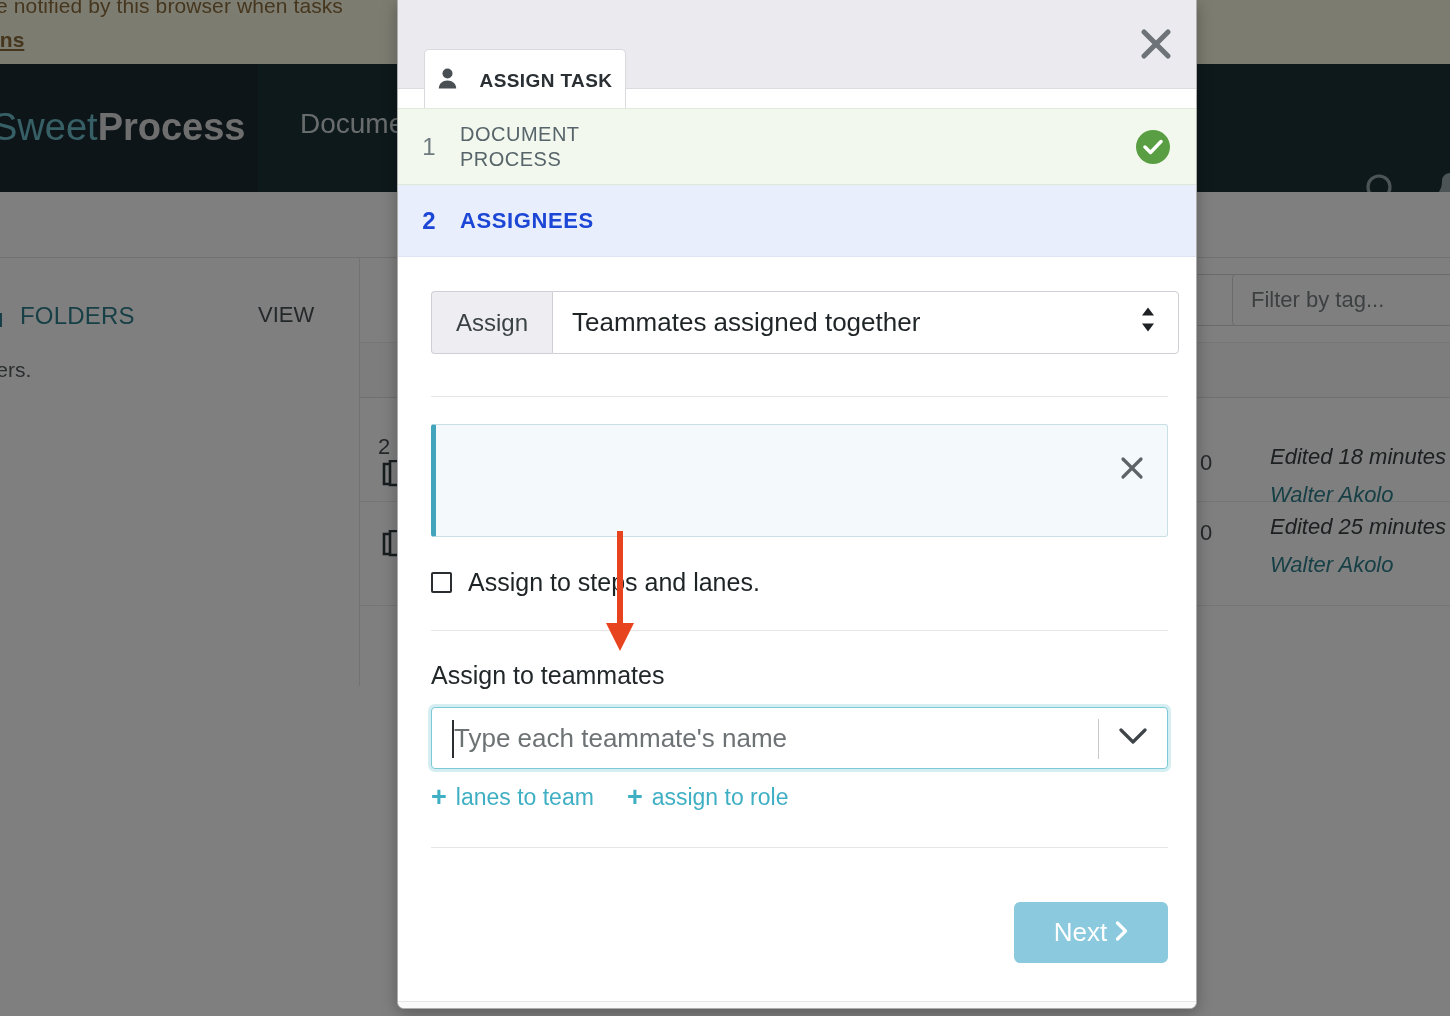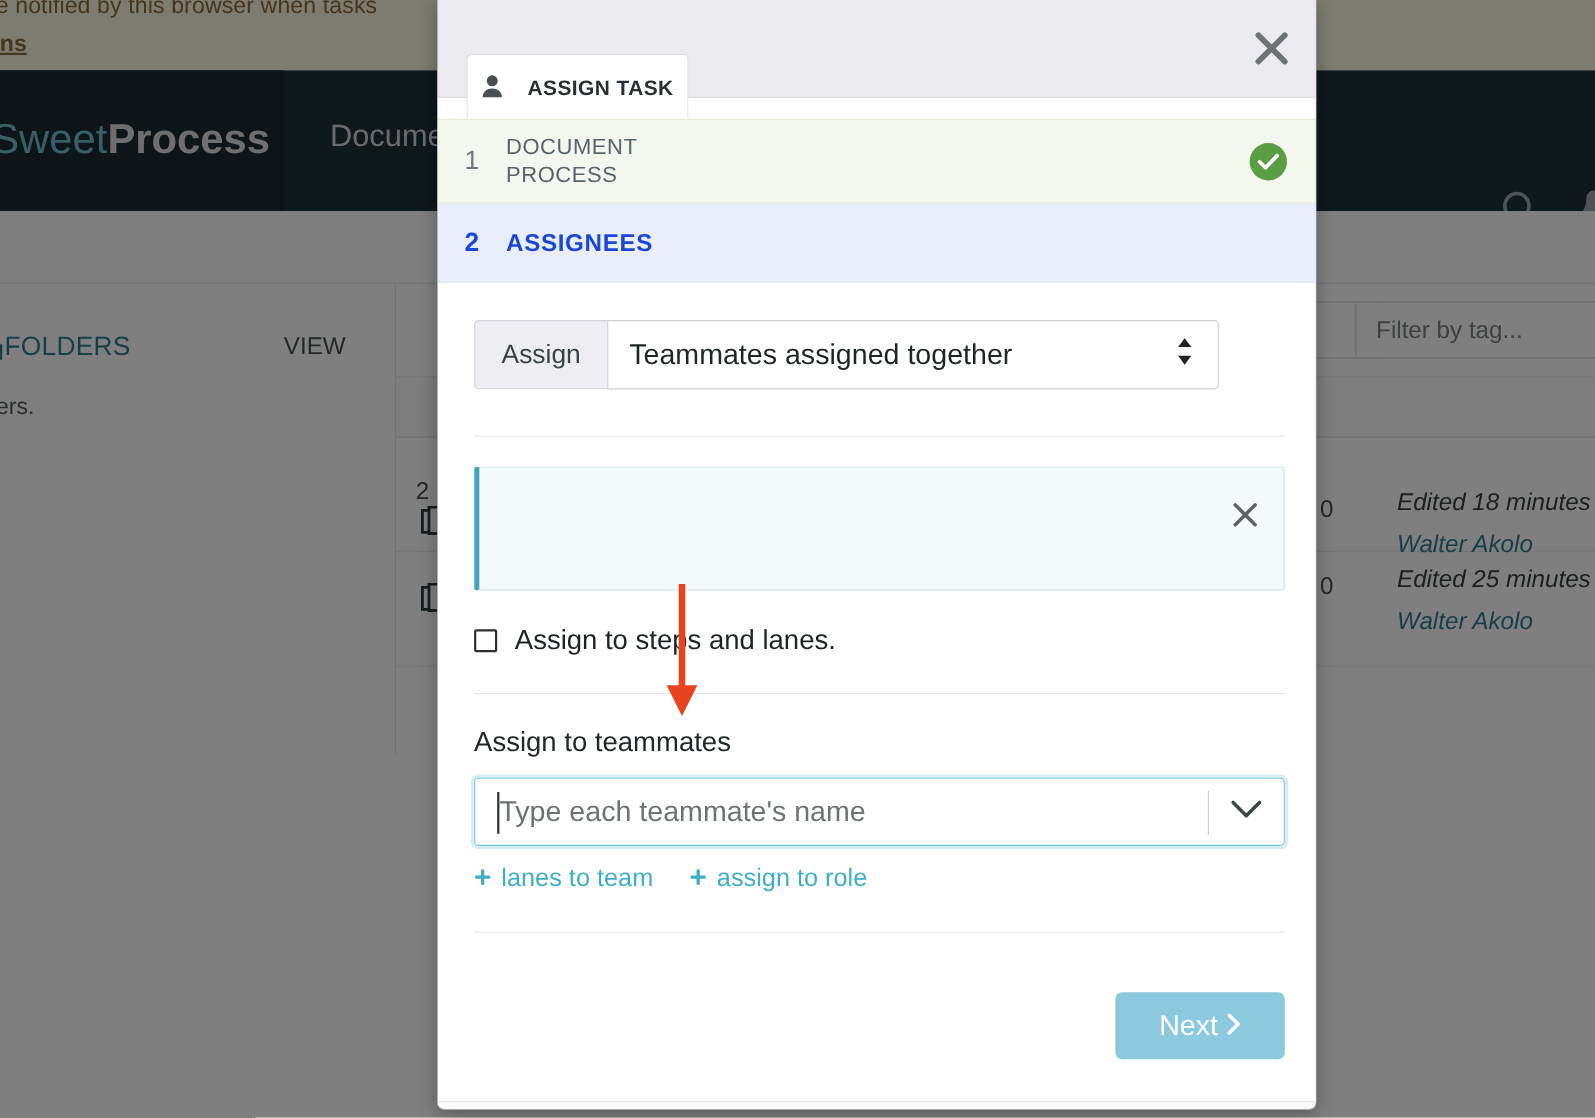--- a/index.html
+++ b/index.html
@@ -76,21 +76,21 @@
   }
   .bg-body { position: absolute; left:0; top: 258px; width: 1450px; height: 758px; background:#ffffff; }
   .bg-sidebar {
     position: absolute; left: 0; top: 0; width: 360px; height: 428px;
     background: #ffffff; border-right: 1px solid #e4e4e4;
   }
   .bg-folders-sq {
     position: absolute; left: -12px; top: 55px; width: 14px; height: 14px; background: #2f7f8c;
   }
   .bg-folders-label {
-    position: absolute; left: 4px; top: 44px;
+    position: absolute; left: 20px; top: 44px;
     font-size: 24px; color: #2f7f8c; letter-spacing: 0.2px;
   }
   .bg-view-label {
     position: absolute; left: 258px; top: 44px;
     font-size: 22px; color: #4a5154;
   }
   .bg-folders-empty {
     position: absolute; left: -20px; top: 100px;
     font-size: 21px; color: #565c5e;
   }
@@ -206,21 +206,21 @@
     background: #e9eefc;
     border-bottom: 1px solid #dfe4f5;
   }
   .step-active .step-num { color: #1c46d6; font-weight: 700; font-size: 24px; }
   .step-active .step-title {
     font-size: 22px; color: #1c46d6; font-weight: 700; letter-spacing: 0.6px;
   }
 
   .step-body { padding: 34px 33px 0 33px; background: #fff; }
 
-  .assign-group { display: flex; height: 63px; width: 677px; }
+  .assign-group { display: flex; height: 63px; width: 748px; }
   .assign-addon {
     width: 121px; flex: 0 0 121px;
     background: #eeeef2;
     border: 1px solid #cfcfd6;
     border-right: none;
     border-radius: 4px 0 0 4px;
     display: flex; align-items: center; justify-content: center;
     font-size: 24px; color: #3b4245;
   }
   .assign-select {

